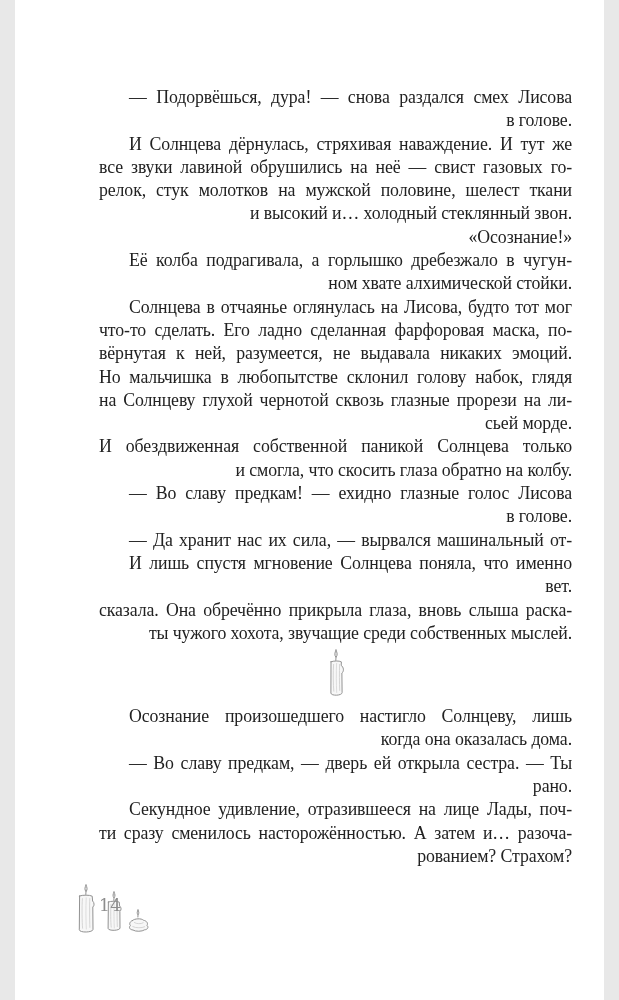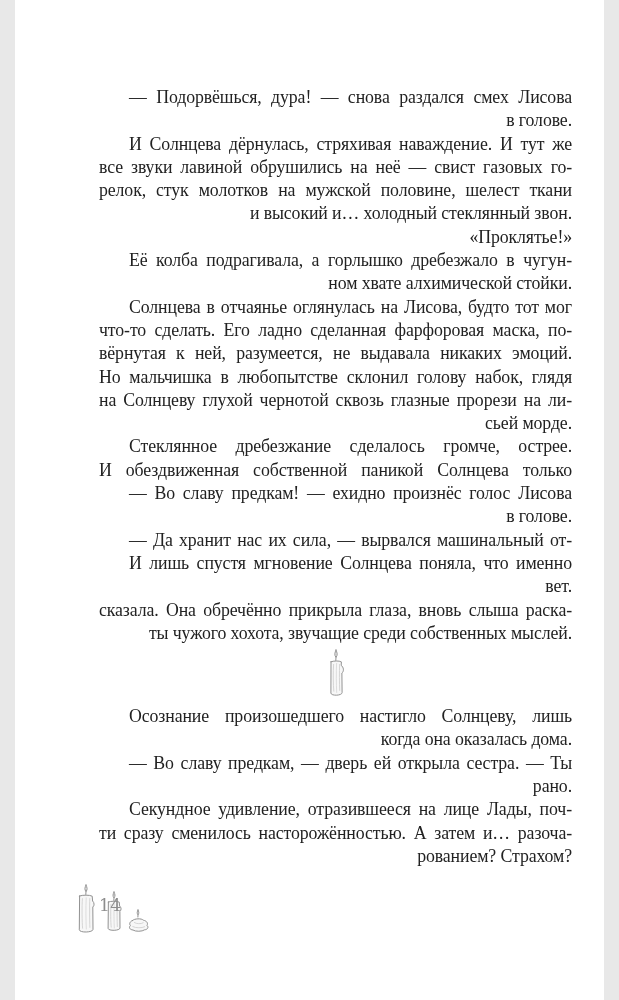--- a/index.html
+++ b/index.html
@@ -54,32 +54,32 @@
 
   <div class="text-block">
 
     <div>
         <div class="line first just">— Подорвёшься, дура! — снова раздался смех Лисова</div>
         <div class="line">в голове.</div>
         <div class="line first just">И Солнцева дёрнулась, стряхивая наваждение. И тут же</div>
         <div class="line just">все звуки лавиной обрушились на неё — свист газовых го-</div>
         <div class="line just">релок, стук молотков на мужской половине, шелест ткани</div>
         <div class="line">и высокий и… холодный стеклянный звон.</div>
-        <div class="line first">«Проклятье!»</div>
+        <div class="line first">«Осознание!»</div>
         <div class="line first just">Её колба подрагивала, а горлышко дребезжало в чугун-</div>
         <div class="line">ном хвате алхимической стойки.</div>
         <div class="line first just">Солнцева в отчаянье оглянулась на Лисова, будто тот мог</div>
         <div class="line just">что-то сделать. Его ладно сделанная фарфоровая маска, по-</div>
         <div class="line just">вёрнутая к ней, разумеется, не выдавала никаких эмоций.</div>
         <div class="line just">Но мальчишка в любопытстве склонил голову набок, глядя</div>
         <div class="line just">на Солнцеву глухой чернотой сквозь глазные прорези на ли-</div>
         <div class="line">сьей морде.</div>
-        <div class="line first just">Стеклянное дребезжание сделалось громче, острее.</div>
         <div class="line just">И обездвиженная собственной паникой Солнцева только</div>
-        <div class="line first just">— Во славу предкам! — ехидно произнёс голос Лисова</div>
+        <div class="line">и смогла, что скосить глаза обратно на колбу.</div>
+        <div class="line first just">— Во славу предкам! — ехидно глазные голос Лисова</div>
         <div class="line">в голове.</div>
         <div class="line first just">— Да хранит нас их сила, — вырвался машинальный от-</div>
         <div class="line first just">И лишь спустя мгновение Солнцева поняла, что именно</div>
         <div class="line">вет.</div>
         <div class="line just">сказала. Она обречённо прикрыла глаза, вновь слыша раска-</div>
         <div class="line">ты чужого хохота, звучащие среди собственных мыслей.</div>
       </div>
 
     <div class="ornament-wrap">
       <svg width="30" height="50" viewBox="0 0 30 50" aria-hidden="true">

